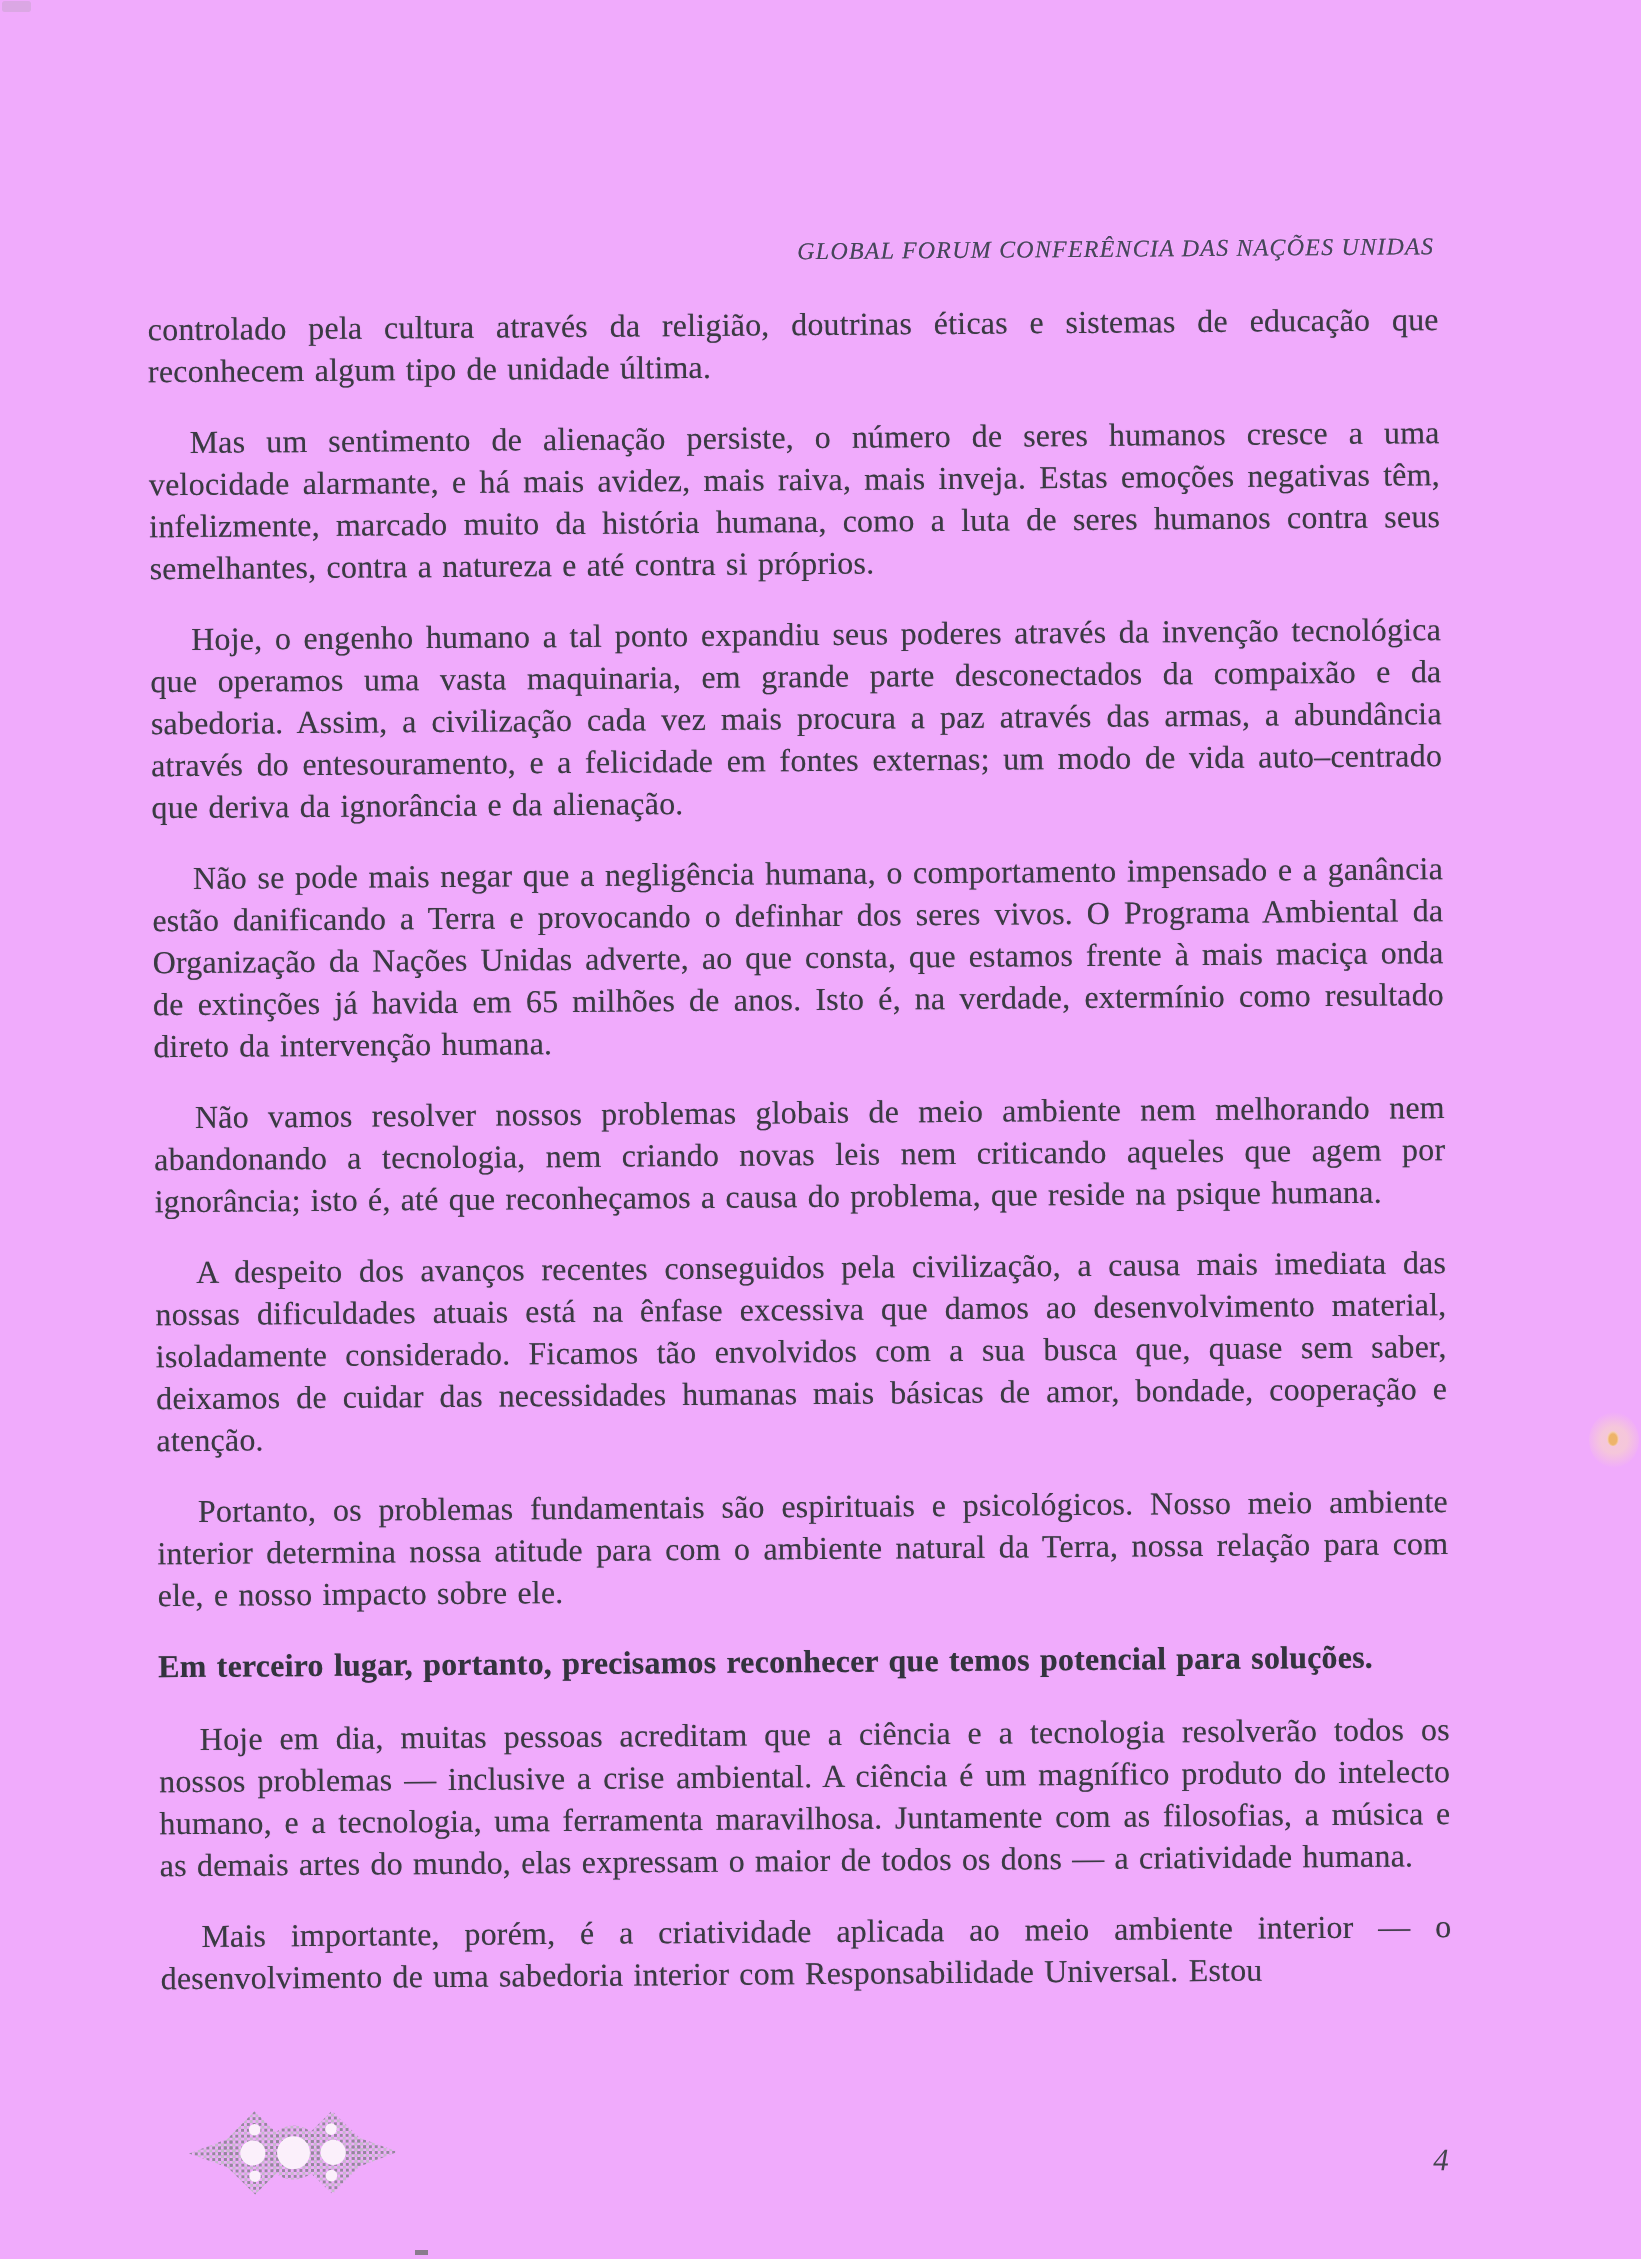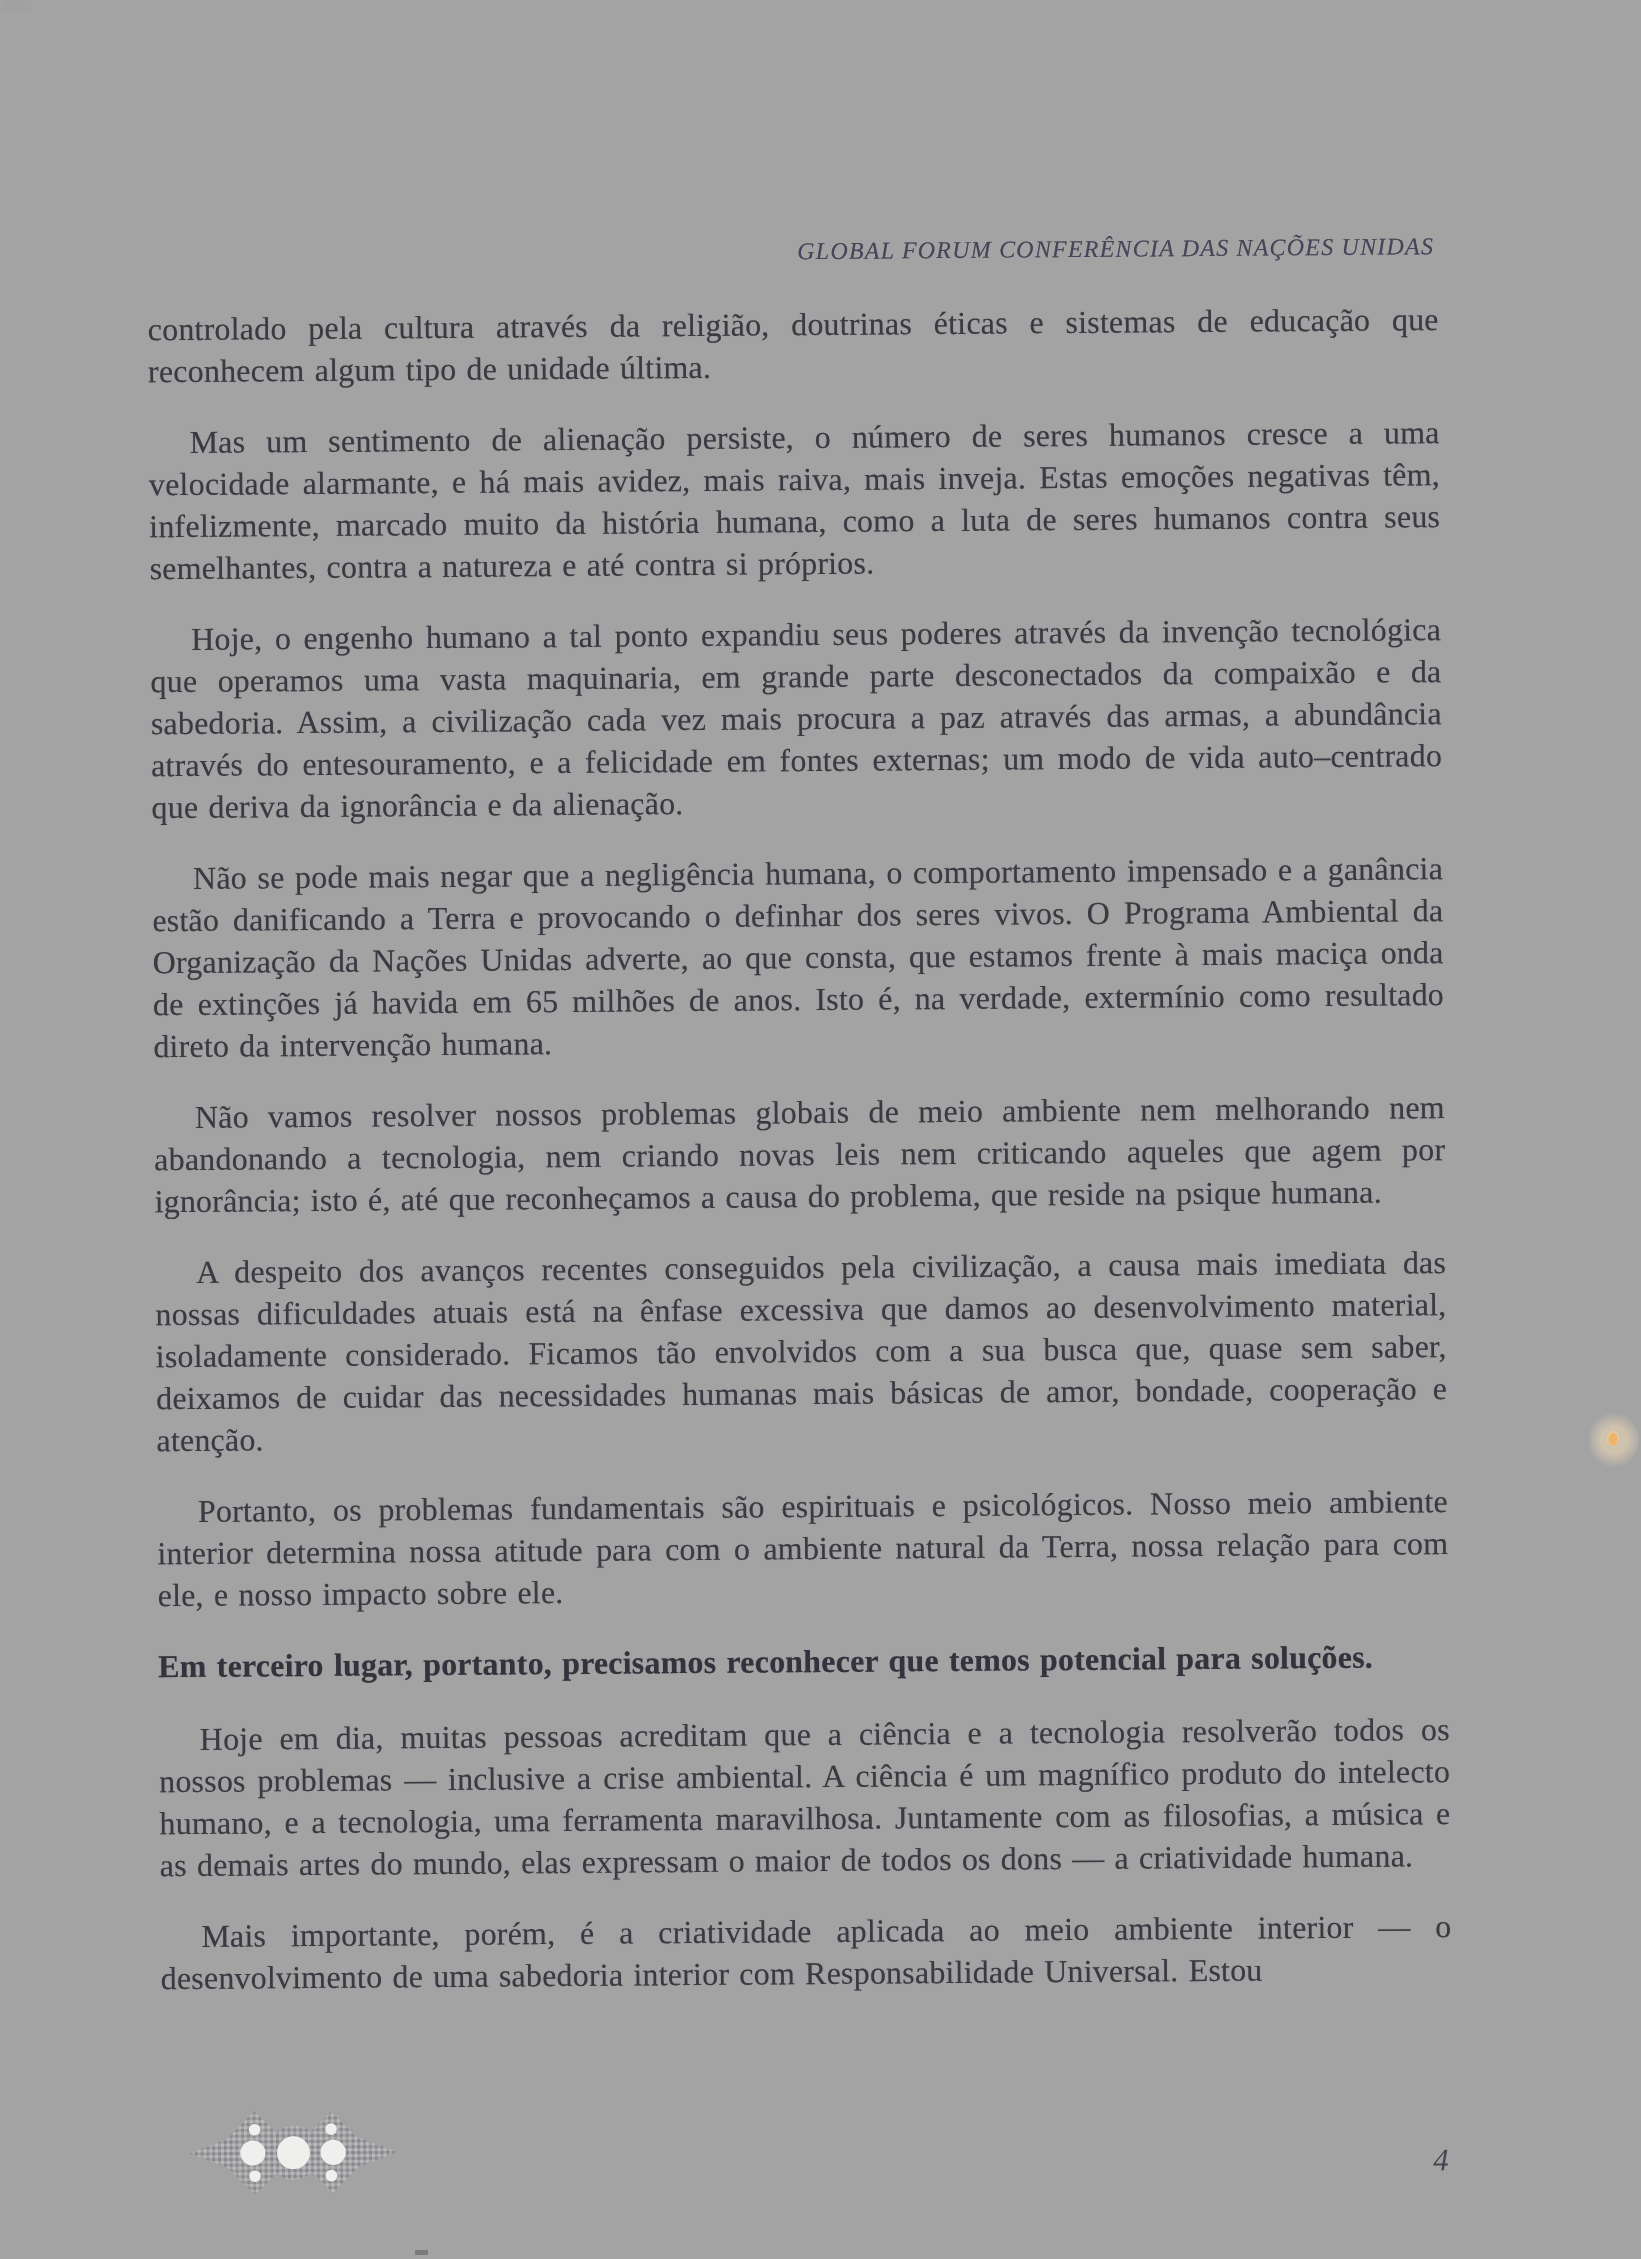--- a/index.html
+++ b/index.html
@@ -1,19 +1,19 @@
 <!DOCTYPE html>
 <html><head>
 <meta charset="utf-8">
 <style>
   html,body{margin:0;padding:0;background:#e8e8e6;}
   .page{
     position:relative;
     width:1641px;height:2259px;
-    background:#a3a3a3;
+    background:#f0abfc;
     overflow:hidden;
     font-family:"Liberation Serif","DejaVu Serif",serif;
     color:#3a3a43;
   }
   .skew{
     position:absolute;inset:0;
     transform:rotate(-0.45deg);
     transform-origin:50% 50%;
   }
   .running-header{

